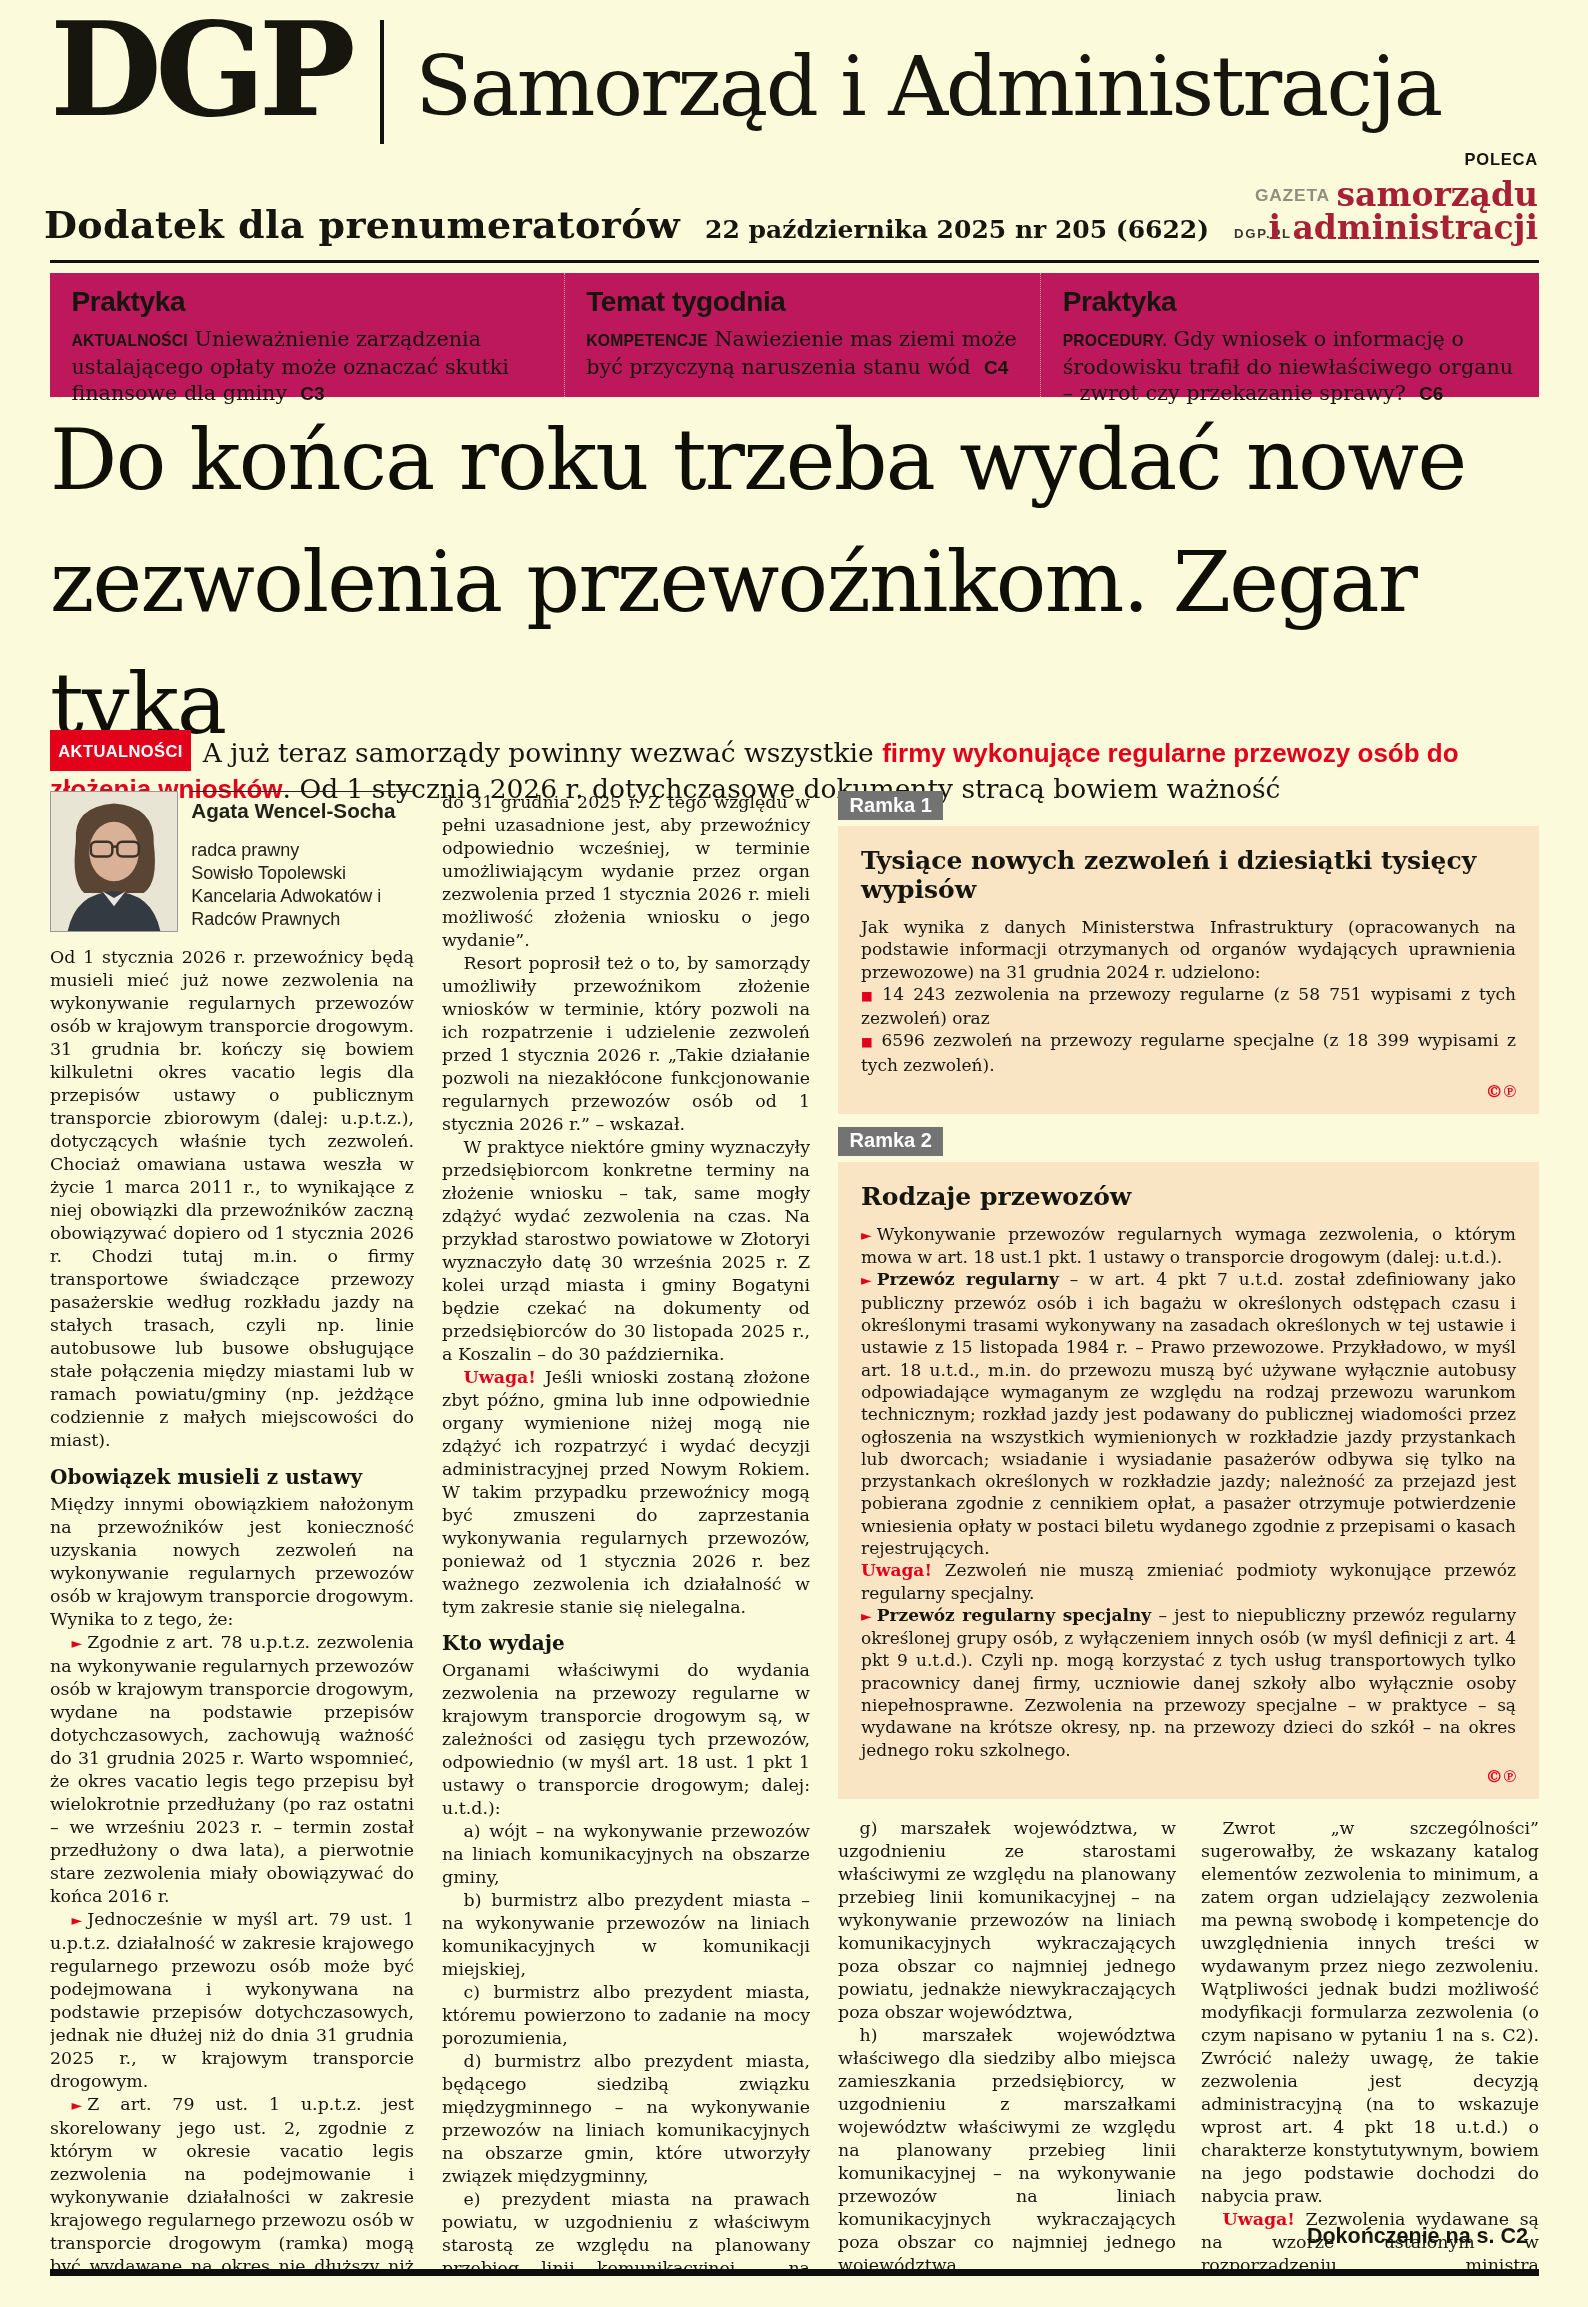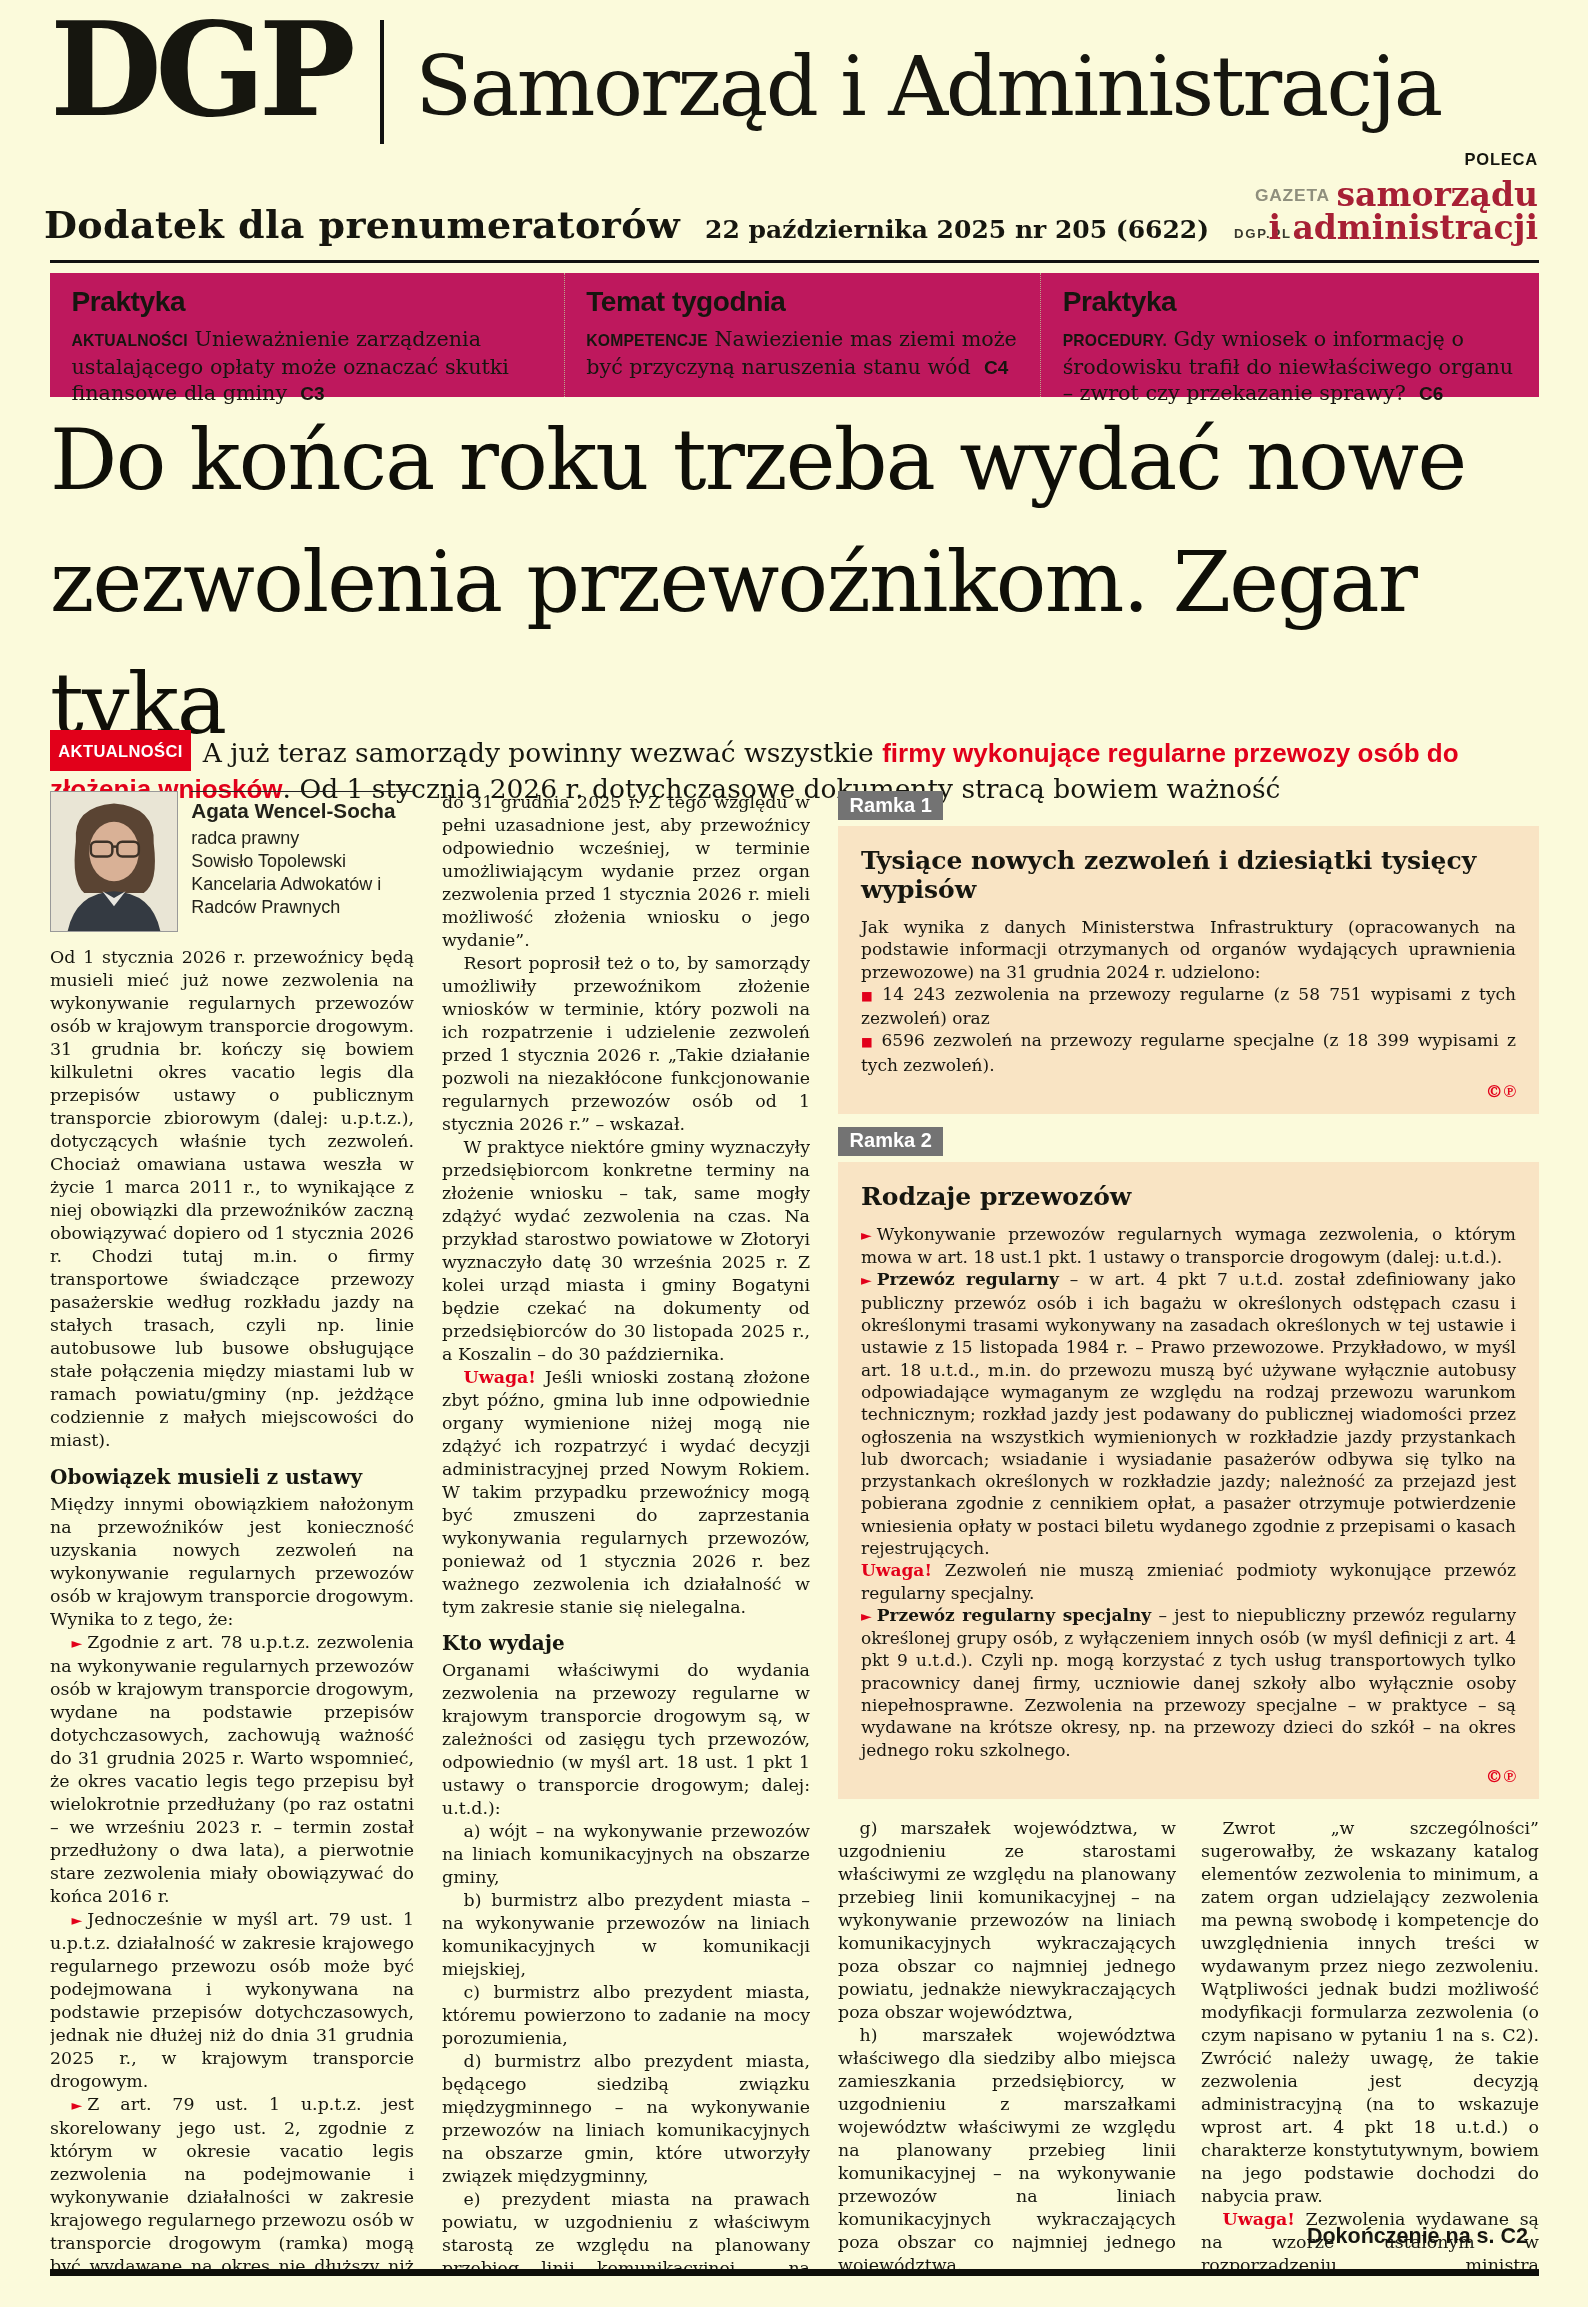--- a/index.html
+++ b/index.html
@@ -48,21 +48,21 @@
   .bodytext p.ind{text-indent:21.5px;}
   .bodytext h3{font-family:"DejaVu Serif",serif;font-size:20px;margin:12.4px 0 4.1px 0;}
   .tri{color:#e2001a;font-size:14px;margin-right:5px;}
   .uwaga{color:#e2001a;font-weight:bold;}
 
   
   .author-box{display:flex;margin-bottom:13.2px;height:142px;}
   .author-photo{width:126px;height:139px;flex:none;border:0.8px solid #999;background:#e7e3d3;}
   .author-info{flex:1;margin-left:13.2px;border-top:1.7px solid #222;padding-top:6.6px;
                font-family:"Liberation Sans",sans-serif;font-size:18px;line-height:23px;color:#22221a;}
-  .author-name{font-weight:bold;font-size:20.7px;margin-bottom:5px;}
+  .author-name{font-weight:bold;font-size:20.7px;margin-bottom:17px;}
 
   
   .ramka-badge{display:inline-block;background:#737373;color:#fff;font-family:"Liberation Sans",sans-serif;
                font-weight:bold;font-size:20px;padding:2.5px 11.6px 3.3px;margin-bottom:6.6px;}
   .ramka-box{background:#f9e4c4;padding:20px 23px 11.6px;margin-bottom:13.2px;}
   .ramka-title{font-family:"DejaVu Serif",serif;font-weight:bold;font-size:25px;margin:0 0 11.6px 0;}
   .ramka-box p{margin:0;font-size:17px;line-height:22.3px;text-align:justify;hyphens:auto;}
   .sq{color:#e2001a;font-size:12.4px;margin-right:5.8px;}
   .cp-mark{text-align:right;color:#e2001a;font-weight:bold;font-size:17.4px;margin-top:5px;}
 

